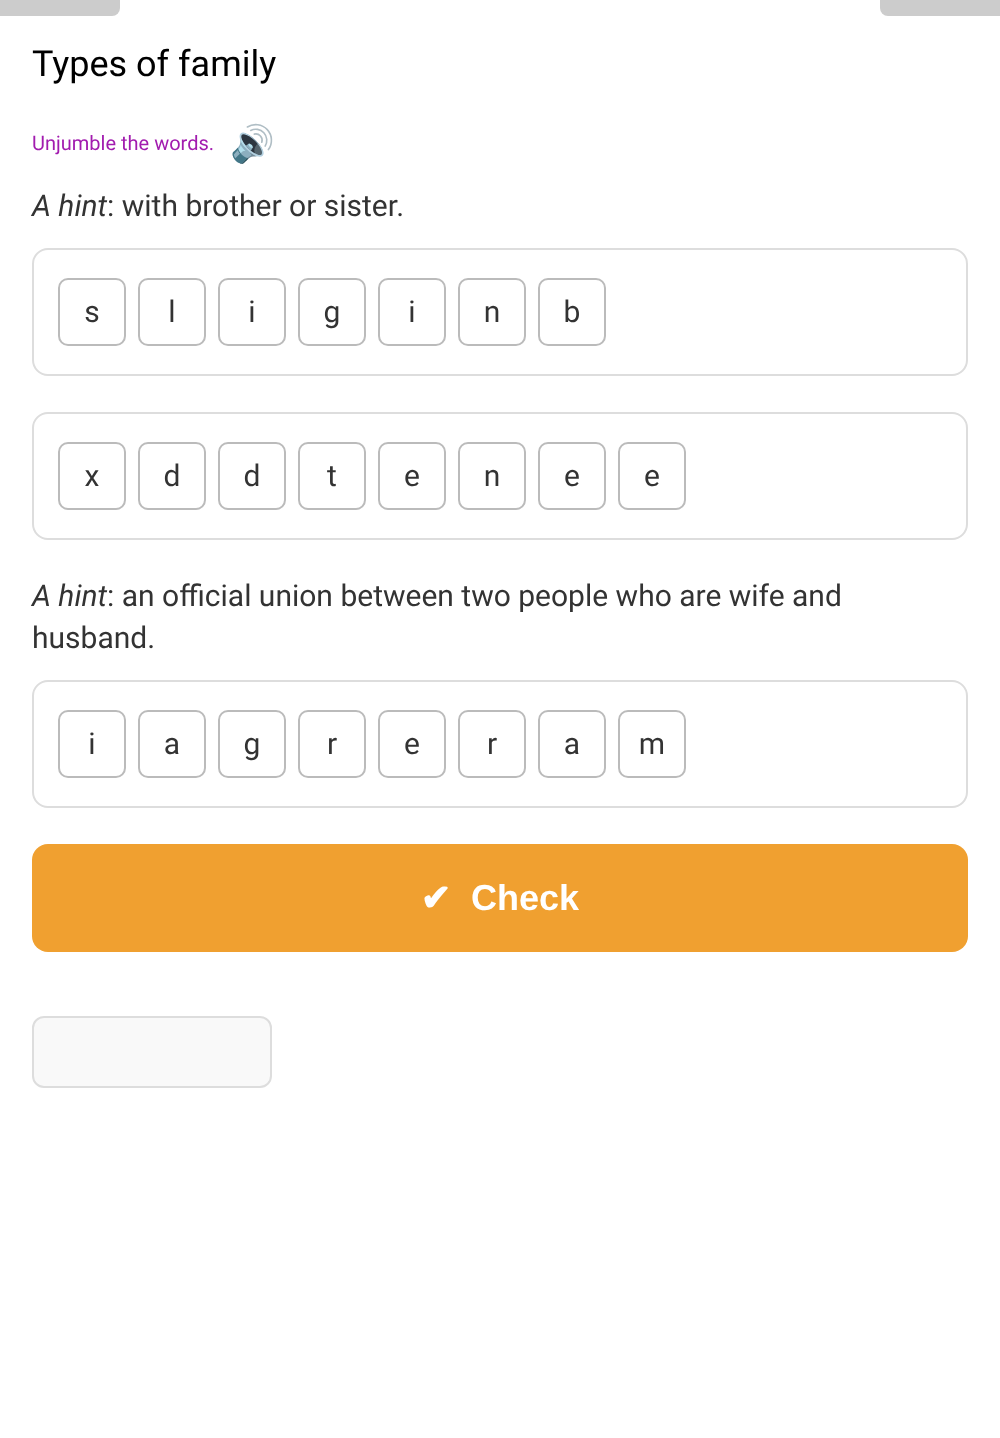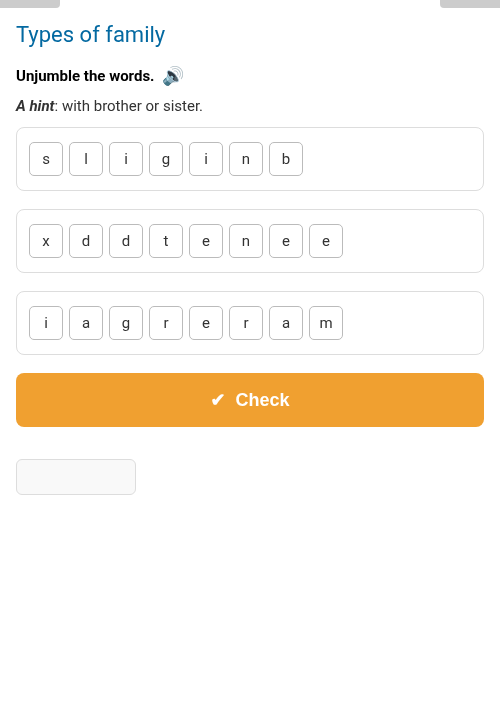--- a/index.html
+++ b/index.html
@@ -32,61 +32,61 @@
     }
 
     .top-bar-right {
       width: 60px;
       height: 8px;
       background: #ccc;
       border-radius: 0 0 0 4px;
     }
 
     .page-title {
-      font-size: 22px;
+      font-size: 18px;
       font-weight: 400;
-      color: #0369a1;
+      color: #000000;
       padding: 14px 34px 10px 16px;
     }
 
     .content {
       padding: 8px 16px 16px 16px;
     }
 
     .instruction-row {
       display: flex;
       align-items: center;
       gap: 8px;
       margin-bottom: 10px;
     }
 
     .instruction-text {
-      font-size: 15px;
-      font-weight: 700;
-      color: #000000;
+      font-size: 10px;
+      font-weight: 400;
+      color: #a21caf;
     }
 
     .speaker-icon {
       display: inline-flex;
       align-items: center;
       cursor: pointer;
       color: #555;
       font-size: 18px;
     }
 
     .hint-text {
       font-size: 15px;
       color: #333;
       margin-bottom: 10px;
       line-height: 1.4;
     }
 
     .hint-text em {
       font-style: italic;
-      font-weight: 700;
+      font-weight: 400;
     }
 
     .word-box {
       border: 1.5px solid #ddd;
       border-radius: 8px;
       padding: 14px 12px;
       margin-bottom: 18px;
       display: flex;
       flex-wrap: wrap;
       gap: 6px;
@@ -176,20 +176,23 @@
         <div class="letter-tile">d</div>
         <div class="letter-tile">t</div>
         <div class="letter-tile">e</div>
         <div class="letter-tile">n</div>
         <div class="letter-tile">e</div>
         <div class="letter-tile">e</div>
       </div>
   </div>
 
   <div>
+    <p class="hint-text">
+      <em>A hint</em><span>: an official union between two people who are wife and husband.</span>
+    </p>
     <div class="word-box" id="word-box-3">
         <div class="letter-tile">i</div>
         <div class="letter-tile">a</div>
         <div class="letter-tile">g</div>
         <div class="letter-tile">r</div>
         <div class="letter-tile">e</div>
         <div class="letter-tile">r</div>
         <div class="letter-tile">a</div>
         <div class="letter-tile">m</div>
       </div>

